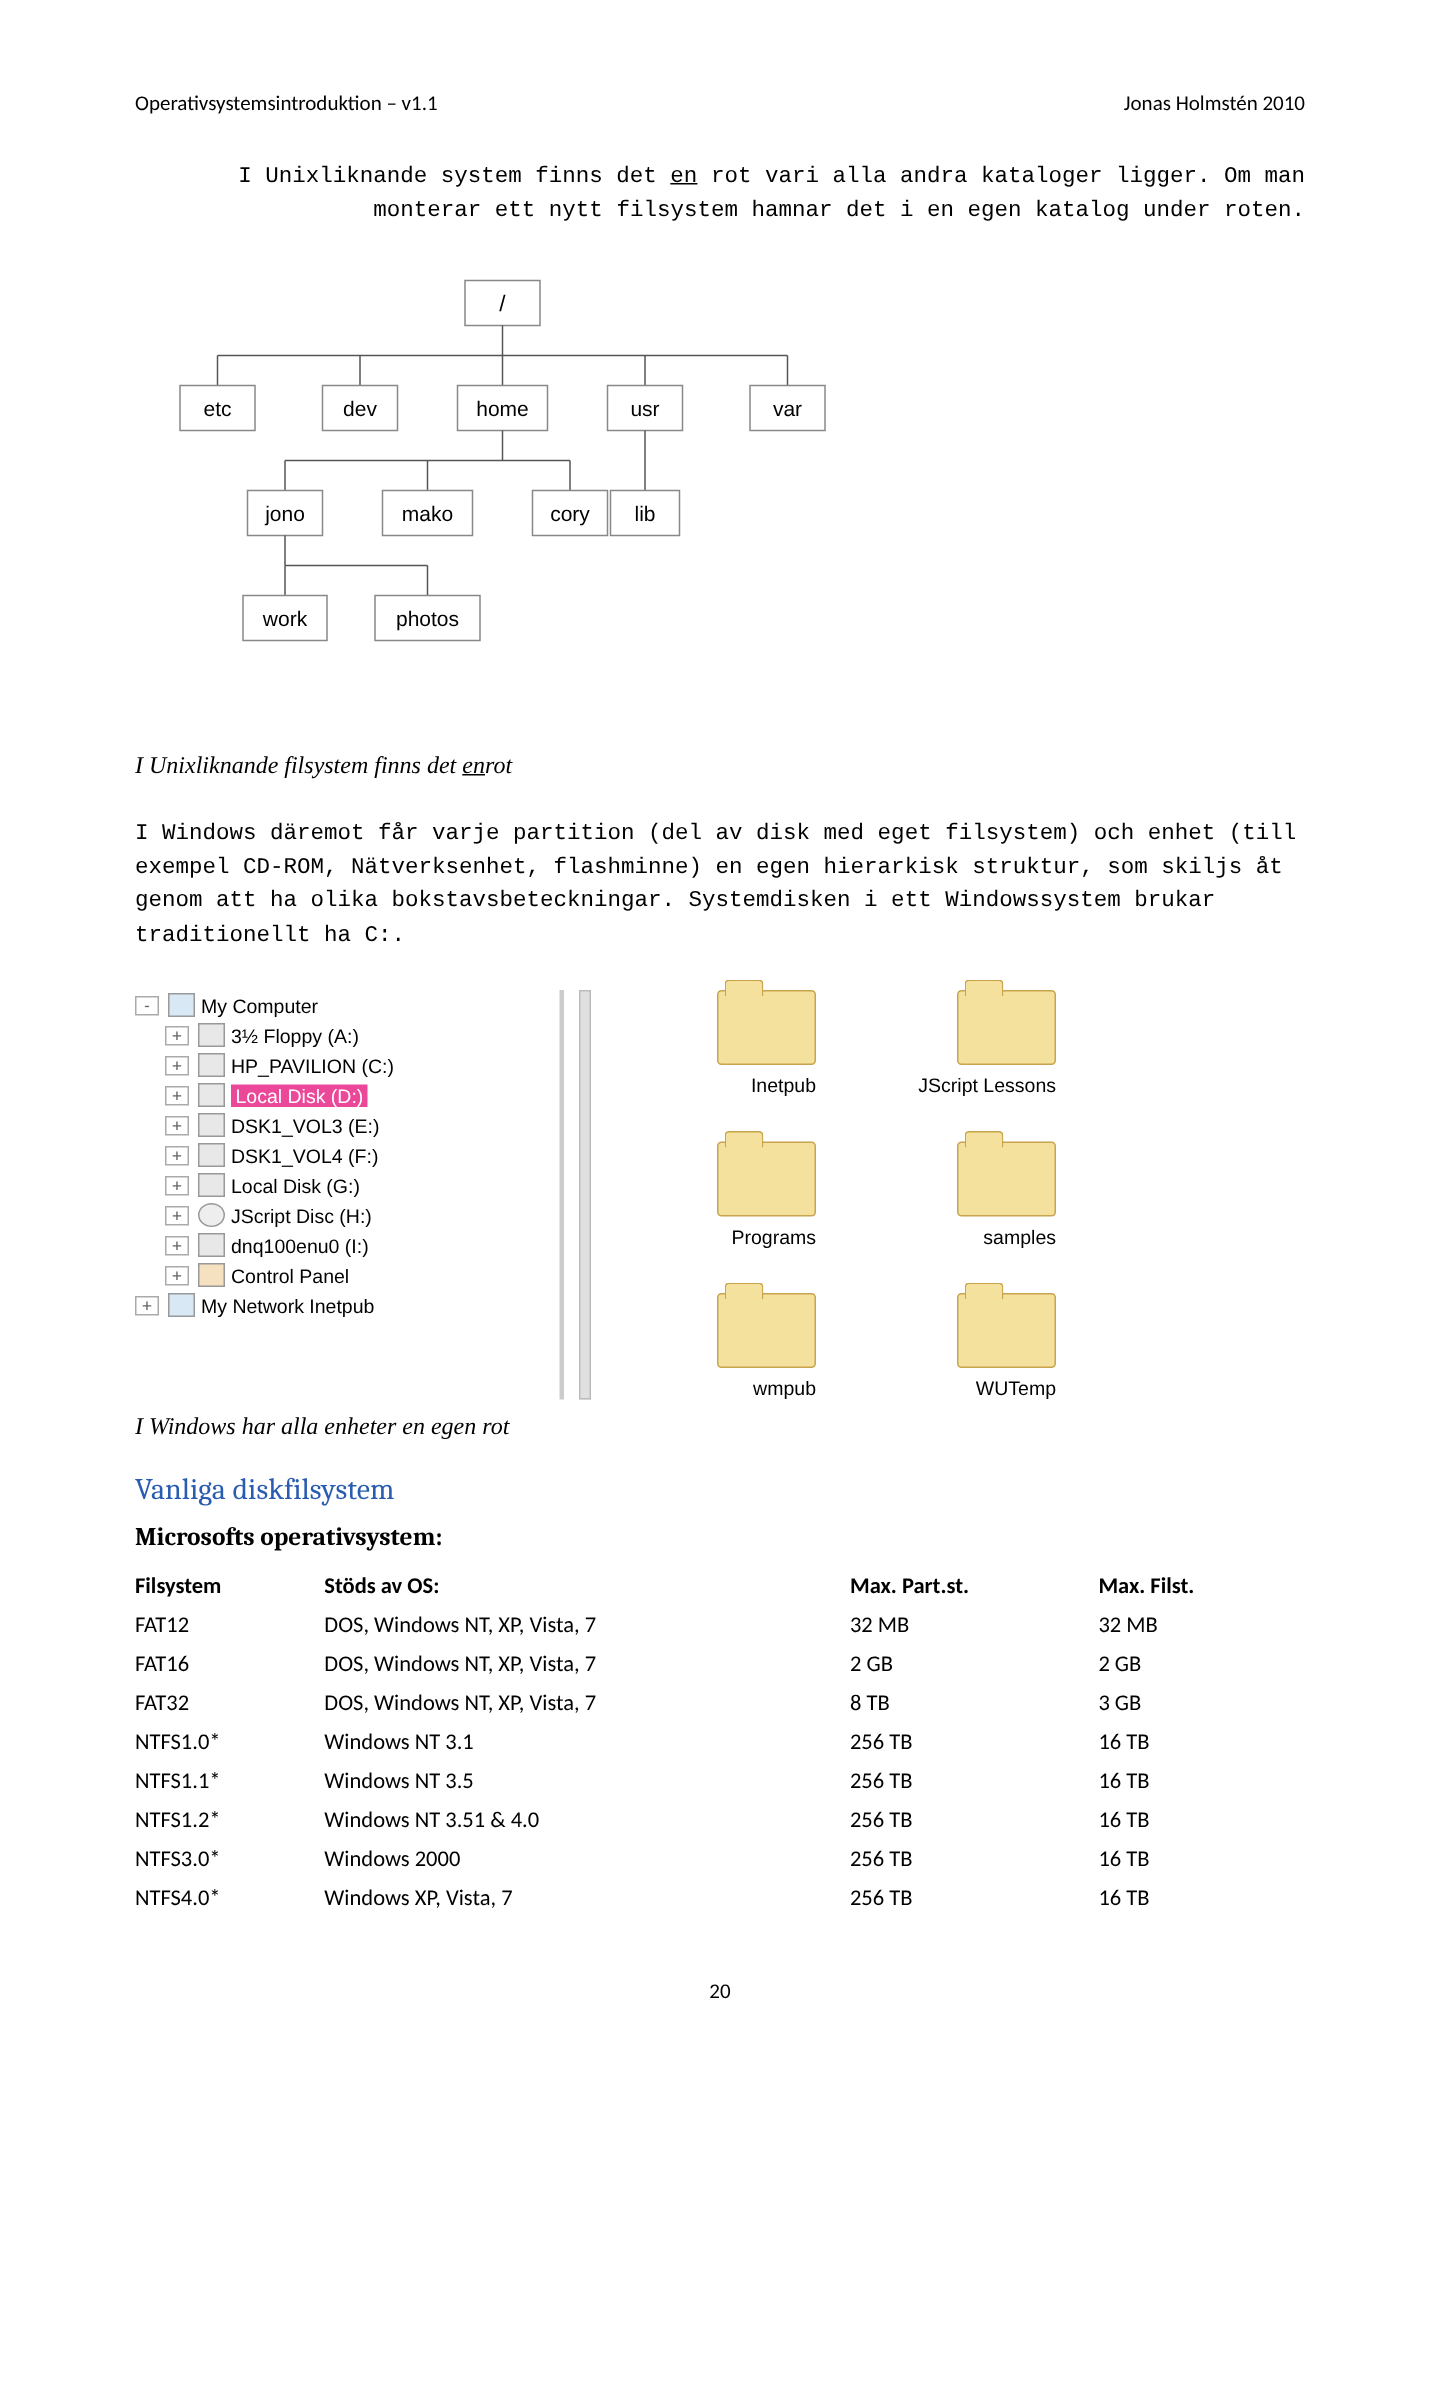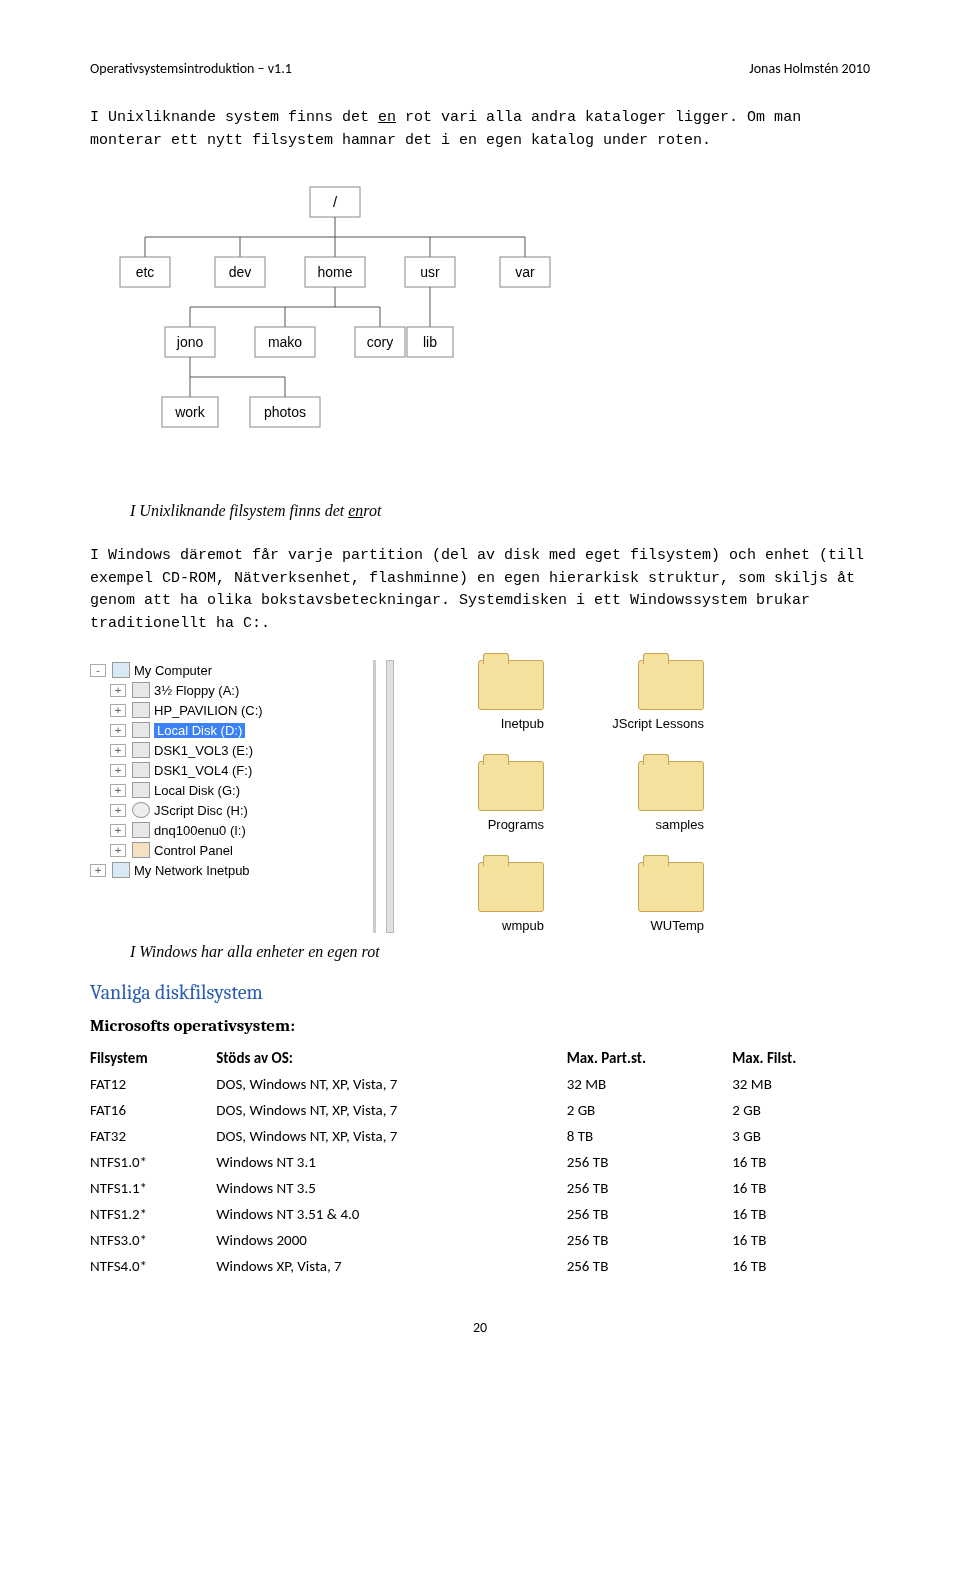--- a/index.html
+++ b/index.html
@@ -17,20 +17,21 @@
     display: flex;
     justify-content: space-between;
     font-size: 14px;
     margin-bottom: 30px;
   }
   .intro-text {
     font-family: "Courier New", monospace;
     font-size: 15px;
     line-height: 1.5;
     margin-bottom: 30px;
+    text-align: right;
   }
   .underline { text-decoration: underline; }
   .diagram {
     margin: 20px 0 40px 0;
   }
   .mid-text {
     font-family: "Courier New", monospace;
     font-size: 15px;
     line-height: 1.5;
     margin: 25px 0;
@@ -59,21 +60,21 @@
     font-size: 11px;
     color: #666;
     width: 14px;
     text-align: center;
     border: 1px solid #aaa;
     line-height: 11px;
     height: 11px;
     margin-right: 2px;
   }
   .selected {
-    background: #3b82f6;
+    background: #ec4899;
     color: #fff;
     padding: 0 3px;
   }
   .mini-icon {
     width: 16px;
     height: 14px;
     display: inline-block;
     background: #ddd;
     border: 1px solid #999;
     position: relative;
@@ -113,21 +114,20 @@
     height: 10px;
     background: #f4e19e;
     border: 1px solid #c7a44d;
     border-bottom: none;
     border-radius: 3px 3px 0 0;
   }
   .caption-italic {
     font-style: italic;
     font-size: 15px;
     margin-top: 10px;
-    margin-left: 40px;
   }
   .h2-blue {
     color: #2a5db0;
     font-size: 20px;
     font-weight: 500;
     margin: 20px 0 8px 0;
     font-family: Cambria, Georgia, serif;
   }
   .h3-black {
     font-weight: bold;

